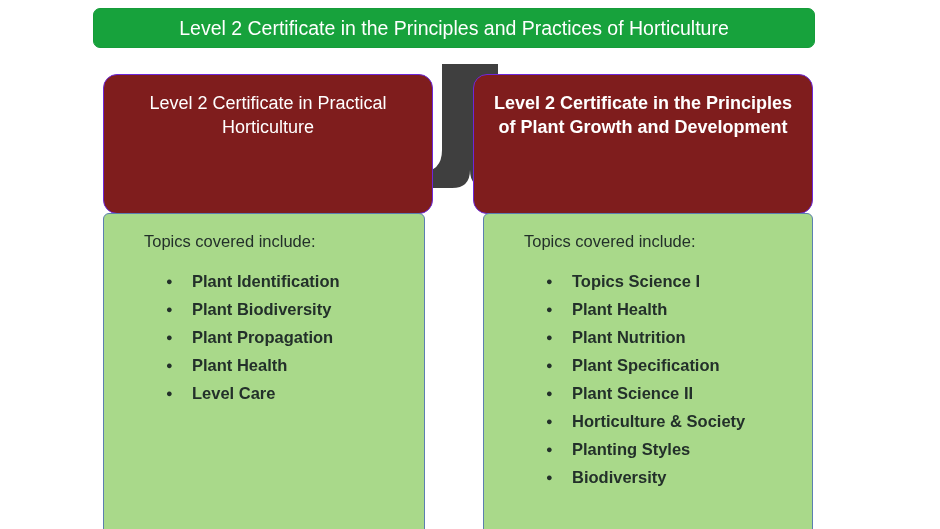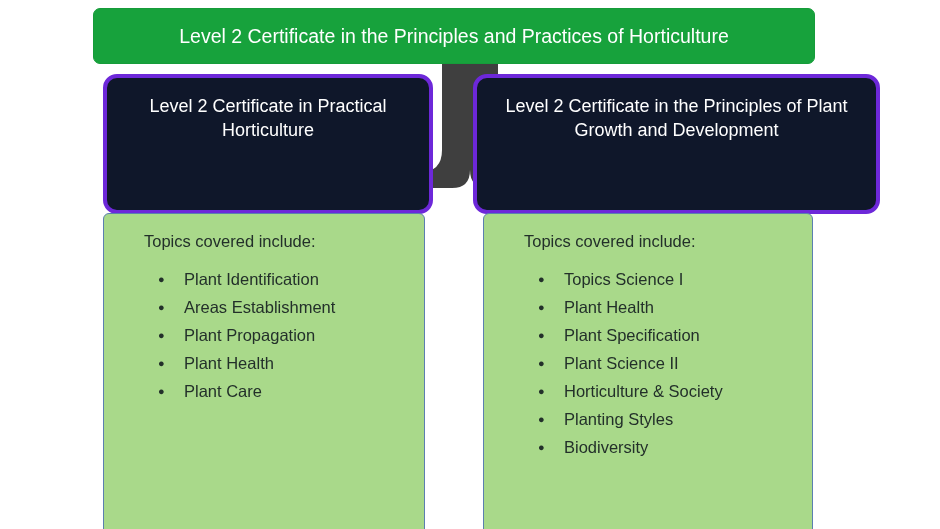--- a/index.html
+++ b/index.html
@@ -29,46 +29,46 @@
     align-items: center;
     justify-content: center;
     text-align: center;
   }
 
   
   .top-box {
     left: 93px;
     top: 8px;
     width: 722px;
-    height: 56px;
+    height: 40px;
     background: #17a23c;
     border: 1px solid #169c3a;
     border-radius: 7px;
     color: #ffffff;
     font-size: 19.5px;
     line-height: 1.25;
     padding: 4px 22px;
   }
 
   
   .mid-box {
-    background: #0f172a;
-    border: 4px solid #6d28d9;
+    background: #7f1d1d;
+    border: 1px solid #6d28d9;
     border-radius: 14px;
     color: #ffffff;
     font-size: 18px;
     line-height: 1.35;
     padding: 6px 18px;
     align-items: flex-start;
     padding-top: 16px;
     top: 74px;
     height: 140px;
   }
   .mid-box-left { left: 103px; width: 330px; }
-  .mid-box-right { left: 473px; width: 407px; }
+  .mid-box-right { left: 473px; width: 340px; font-weight: bold; }
 
   
   .topic-panel {
     position: absolute;
     box-sizing: border-box;
     background: #a9d98a;
     border: 1px solid #5b7fb0;
     border-radius: 6px;
     top: 213px;
     height: 364px;
@@ -79,23 +79,24 @@
   .topic-panel-left { left: 103px; width: 322px; }
   .topic-panel-right { left: 483px; width: 330px; }
 
   .panel-heading {
     font-size: 16.5px;
     color: #23302a;
     margin: 4px 0 14px 12px;
   }
 
   ul.topics {
-    margin: 8px;
+    margin: 16px;
     padding: 0 0 0 44px;
     list-style: none;
+    font-weight: bold;
   }
   ul.topics li {
     position: relative;
     font-size: 16.5px;
     line-height: 28px;
     color: #23302a;
     padding-left: 0;
   }
   ul.topics li::before {
     content: "\25CF";
@@ -154,32 +155,33 @@
   </div>
 
   <div class="node mid-box mid-box-right">
     <span>Level 2 Certificate in the Principles of Plant Growth and Development</span>
   </div>
 
   <div class="topic-panel topic-panel-left">
     <div class="panel-heading">Topics covered include:</div>
     <ul class="topics">
       <li>Plant Identification</li>
-      <li>Areas Establishment</li>
+      <li>Plant Biodiversity</li>
       <li>Plant Propagation</li>
       <li>Plant Health</li>
-      <li>Plant Care</li>
+      <li>Level Care</li>
     </ul>
   </div>
 
   <div class="topic-panel topic-panel-right">
     <div class="panel-heading">Topics covered include:</div>
     <ul class="topics">
       <li>Topics Science I</li>
       <li>Plant Health</li>
+      <li>Plant Nutrition</li>
       <li>Plant Specification</li>
       <li>Plant Science II</li>
       <li>Horticulture &amp; Society</li>
       <li>Planting Styles</li>
       <li>Biodiversity</li>
     </ul>
   </div>
 
 </div>
 

